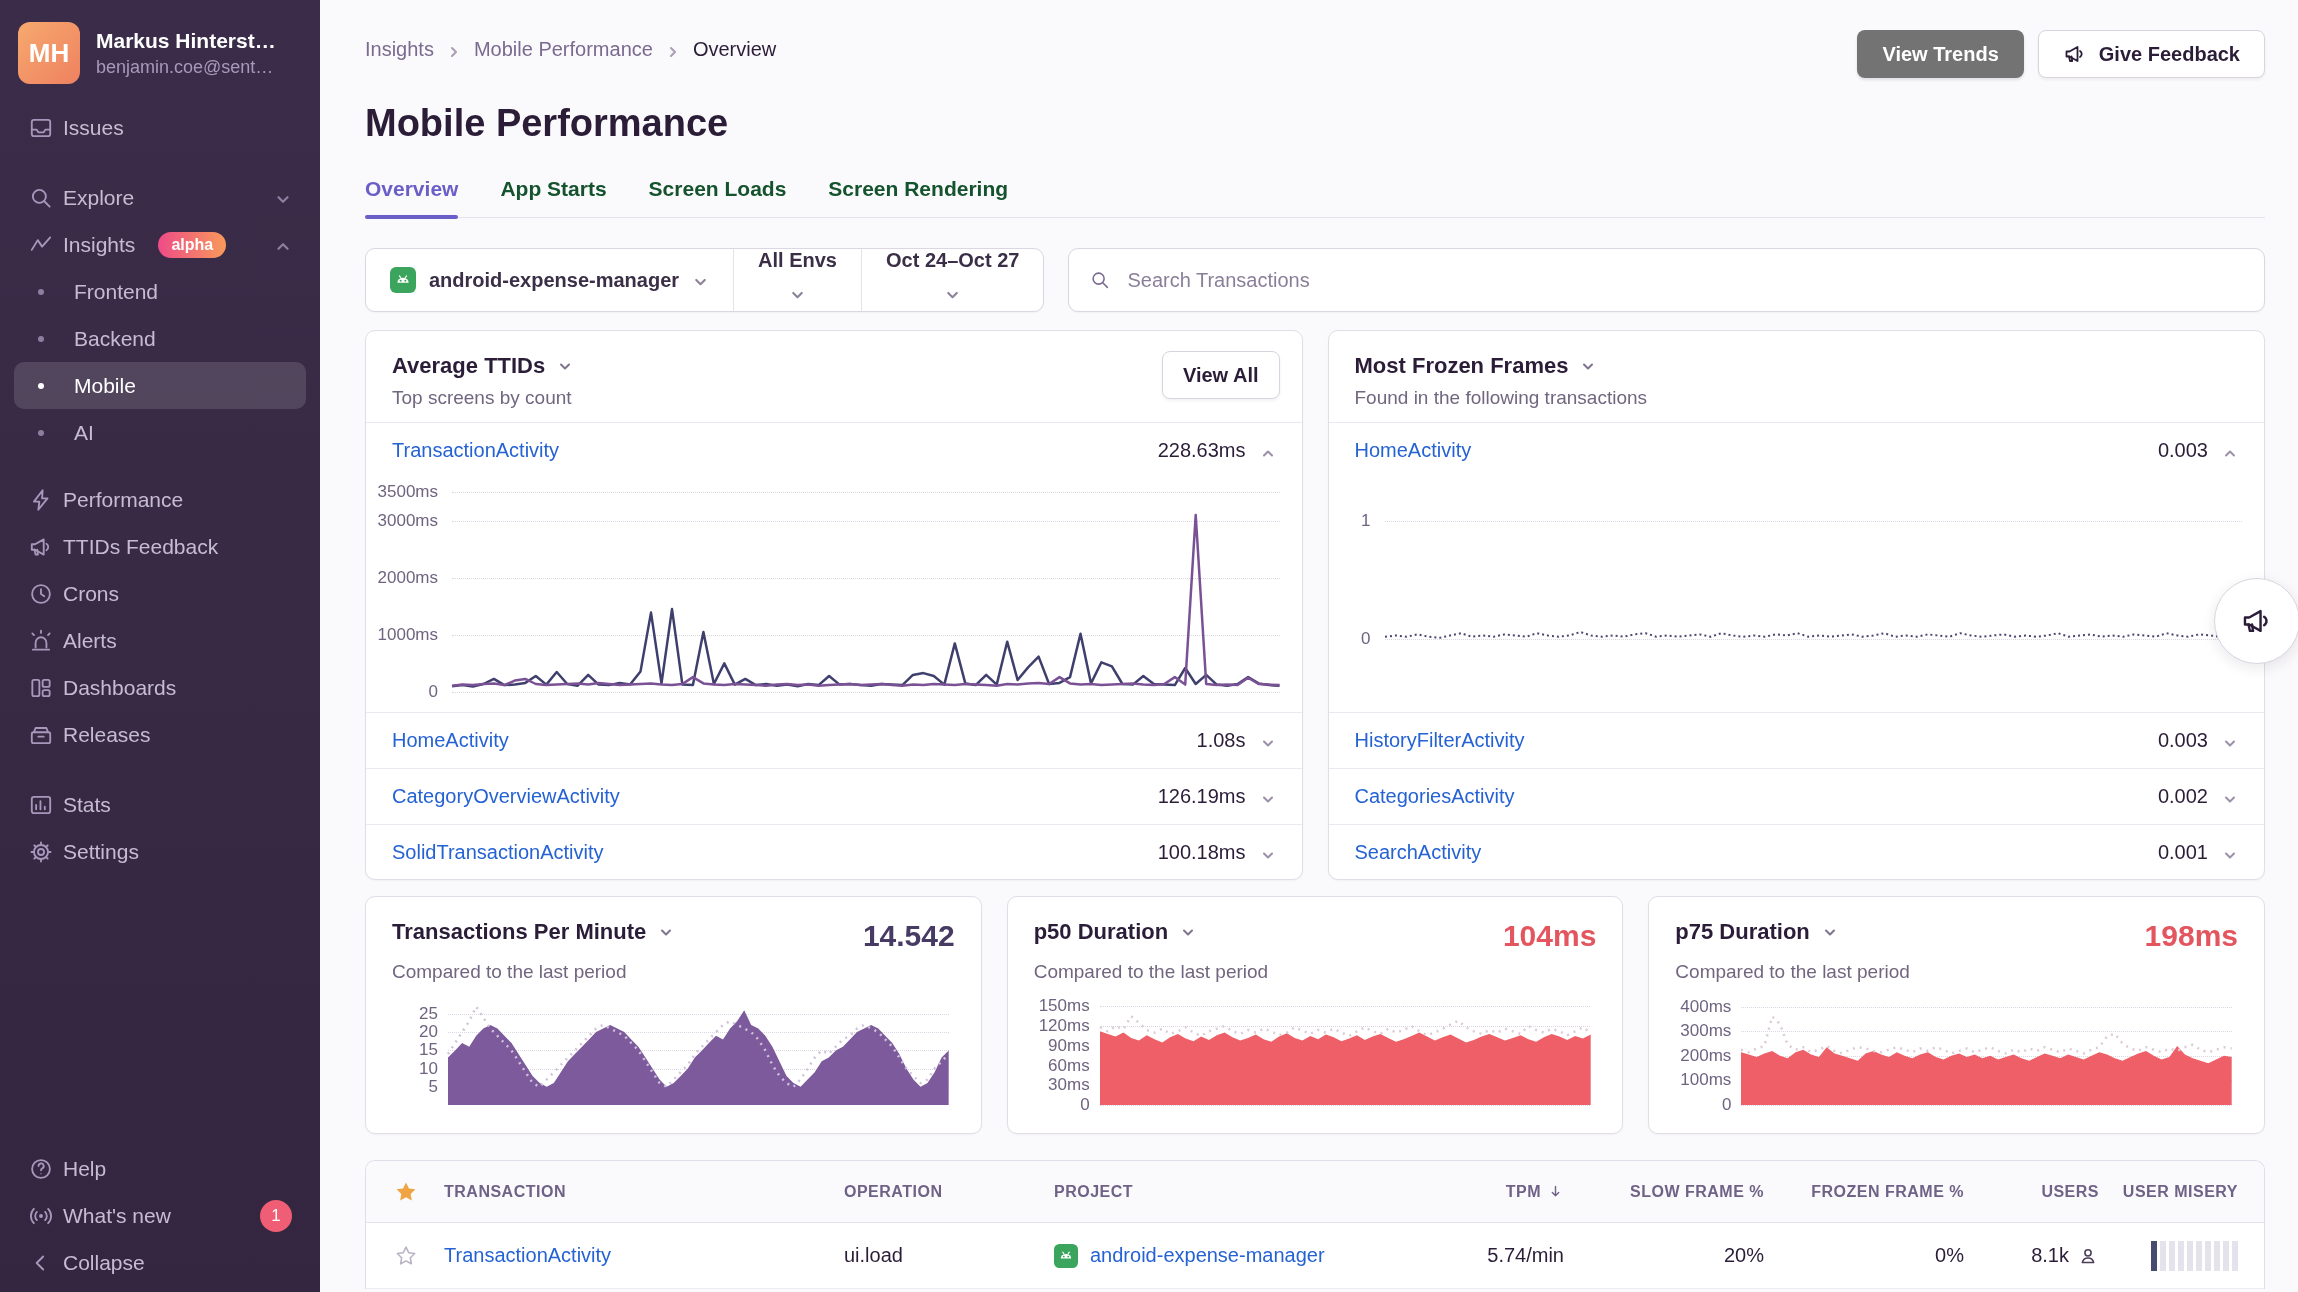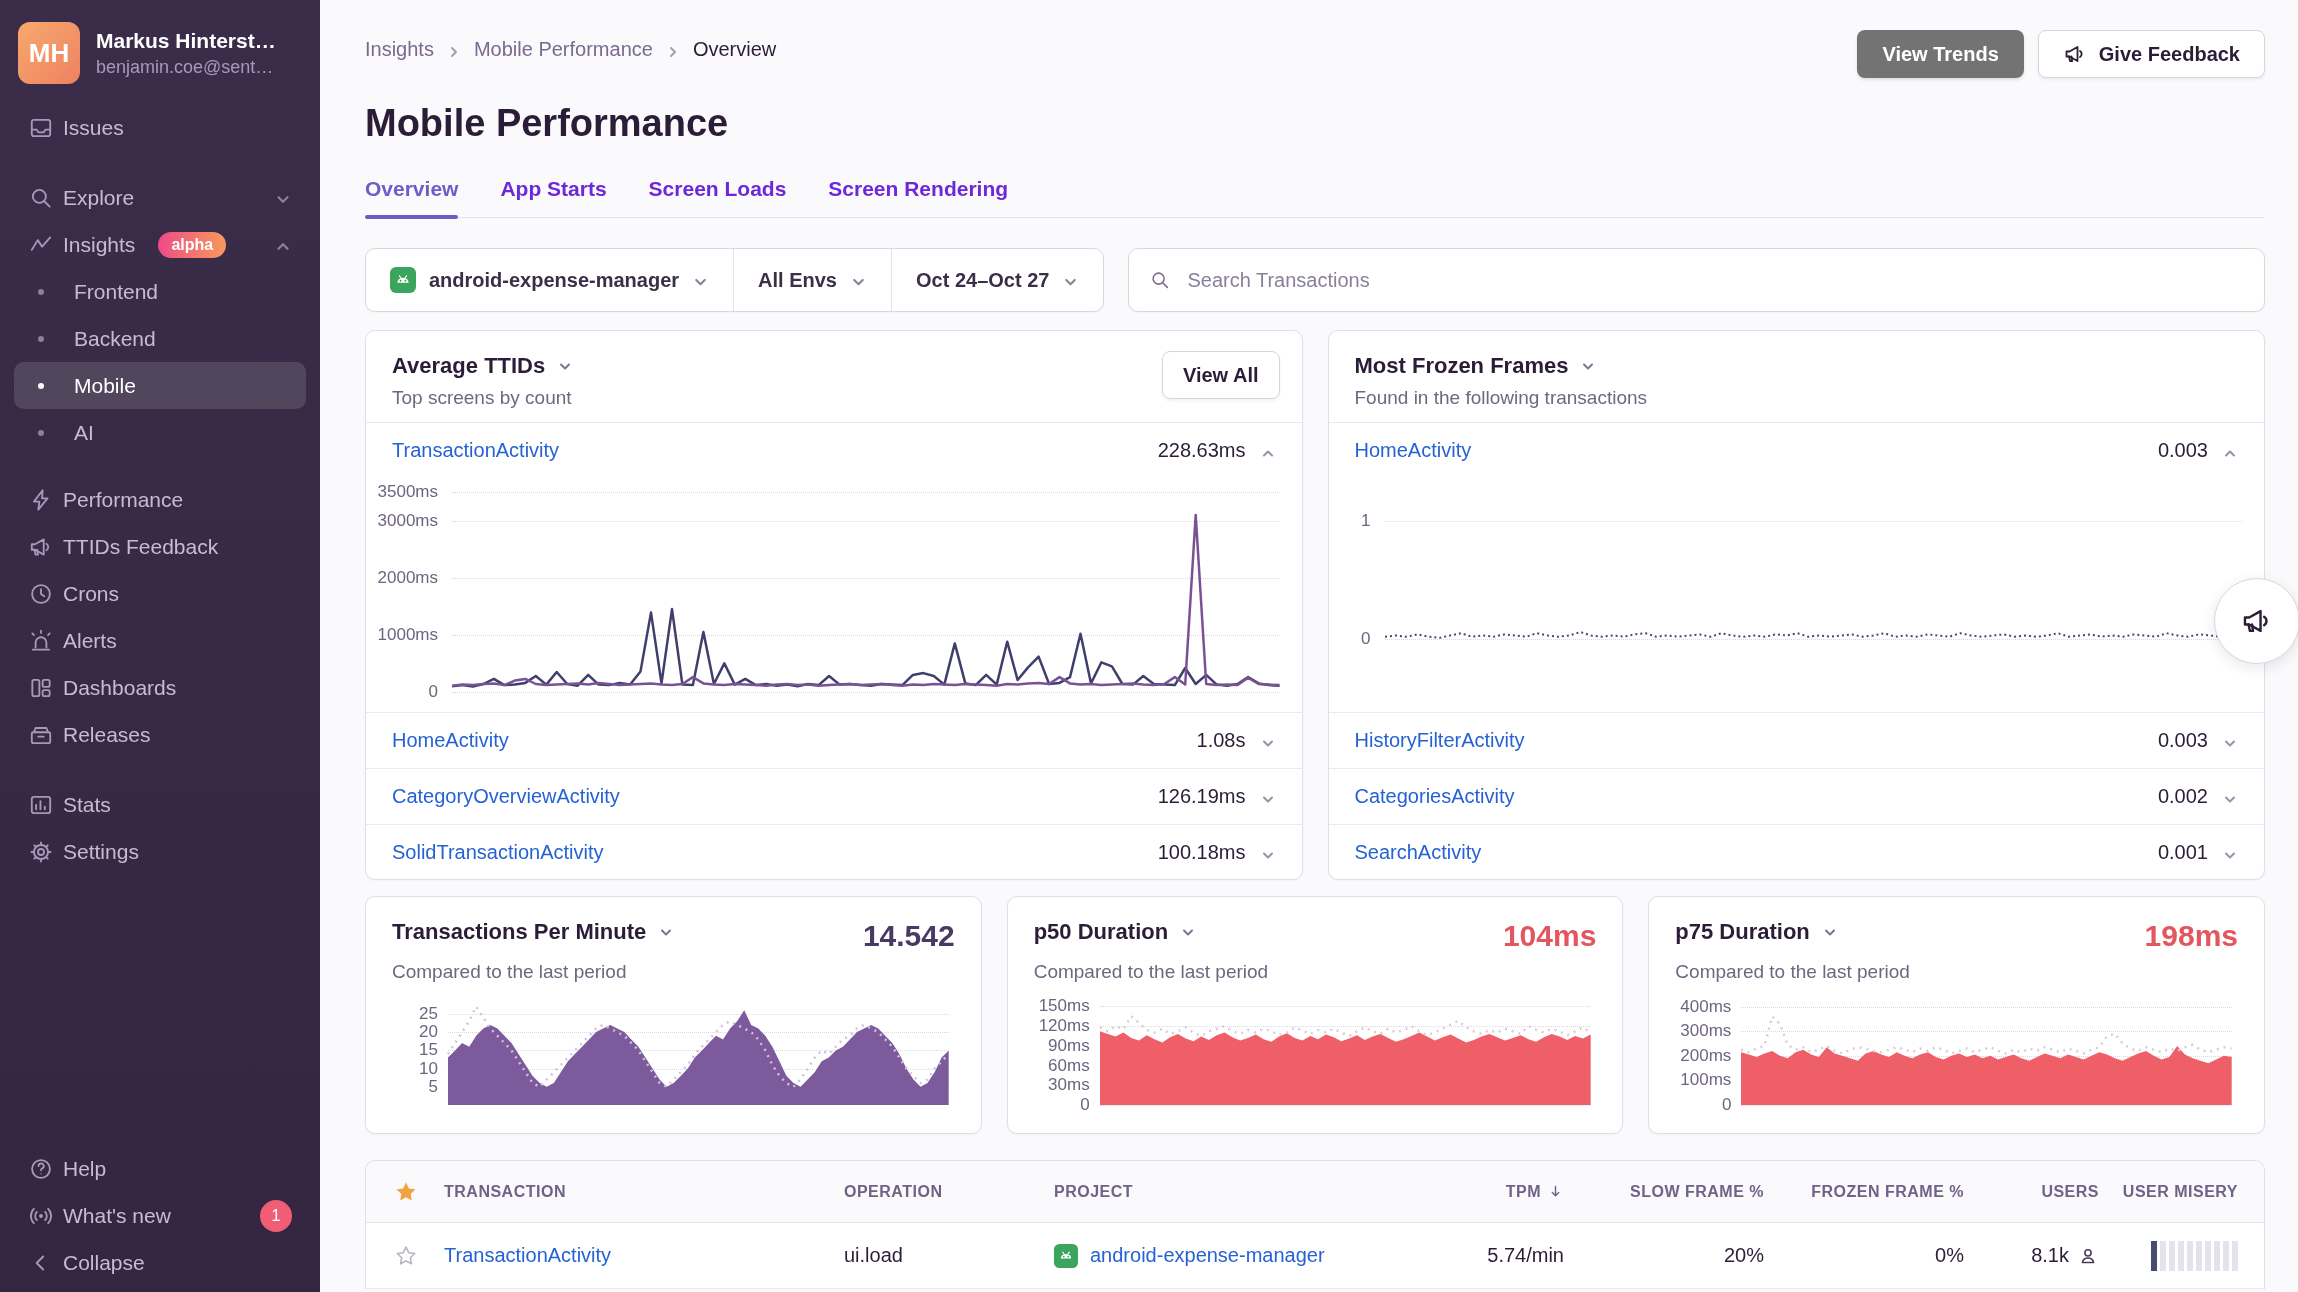--- a/index.html
+++ b/index.html
@@ -46,29 +46,29 @@
   .crumbs .crumb{cursor:pointer;}
   .crumbs .crumb.current{color:#2B1D38;}
   .actions{display:flex;gap:14px;}
   .btn{height:48px;border-radius:8px;font-size:20px;font-weight:700;display:flex;align-items:center;
     gap:12px;padding:0 24px;cursor:pointer;border:1px solid transparent;}
   .btn-primary{background:#737373;color:#fff;box-shadow:0 2px 3px rgba(43,29,56,.12);}
   .btn-default{background:#fff;color:#2B1D38;border-color:#D8D3DE;box-shadow:0 2px 3px rgba(43,29,56,.06);}
   .btn .icn{width:24px;height:24px;color:#2B1D38;}
   .page-title{font-size:38px;font-weight:700;color:#2B1D38;margin-top:24px;}
   .tabs{display:flex;gap:42px;margin-top:32px;border-bottom:1px solid #E7E3EC;}
-  .tab{position:relative;padding-bottom:16px;font-size:21px;font-weight:600;color:#6d28d9;cursor:pointer;}
+  .tab{position:relative;padding-bottom:16px;font-size:21px;font-weight:600;color:#14532d;cursor:pointer;}
   .tab.active{color:#6A5EC9;}
   .tab.active::after{content:"";position:absolute;left:0;right:0;bottom:-2px;height:4px;border-radius:2px;background:#6A5EC9;}
   
   .filters{display:flex;gap:24px;margin-top:30px;}
   .seg{display:flex;align-items:stretch;background:#fff;border:1px solid #DBD6E1;border-radius:10px;height:64px;
      box-shadow:0 1px 2px rgba(43,29,56,.04);}
   .seg-item{display:flex;align-items:center;gap:13px;padding:0 24px;font-size:20px;font-weight:600;color:#3A2F47;cursor:pointer;}
-  .seg-item + .seg-item{border-left:1px solid #E7E2EC;}
+  .seg-item + .seg-item{border-left:1px solid #E7E2EC;flex-direction:column;}
   .seg .chev{width:17px;height:17px;color:#8D8399;}
   .android-ic{width:26px;height:26px;flex:0 0 26px;}
   .search-box{flex:1;display:flex;align-items:center;gap:14px;background:#fff;border:1px solid #DBD6E1;
     border-radius:10px;height:64px;padding:0 20px;box-shadow:0 1px 2px rgba(43,29,56,.04);}
   .search-box .icn{width:22px;height:22px;color:#7A6A8F;}
   .search-box input{border:none;outline:none;flex:1;font-size:20px;color:#2B1D38;background:transparent;
     font-family:"Liberation Sans","DejaVu Sans",sans-serif;}
   .search-box input::placeholder{color:#8A7F99;}
   
   .panels{display:flex;gap:25px;margin-top:18px;}

